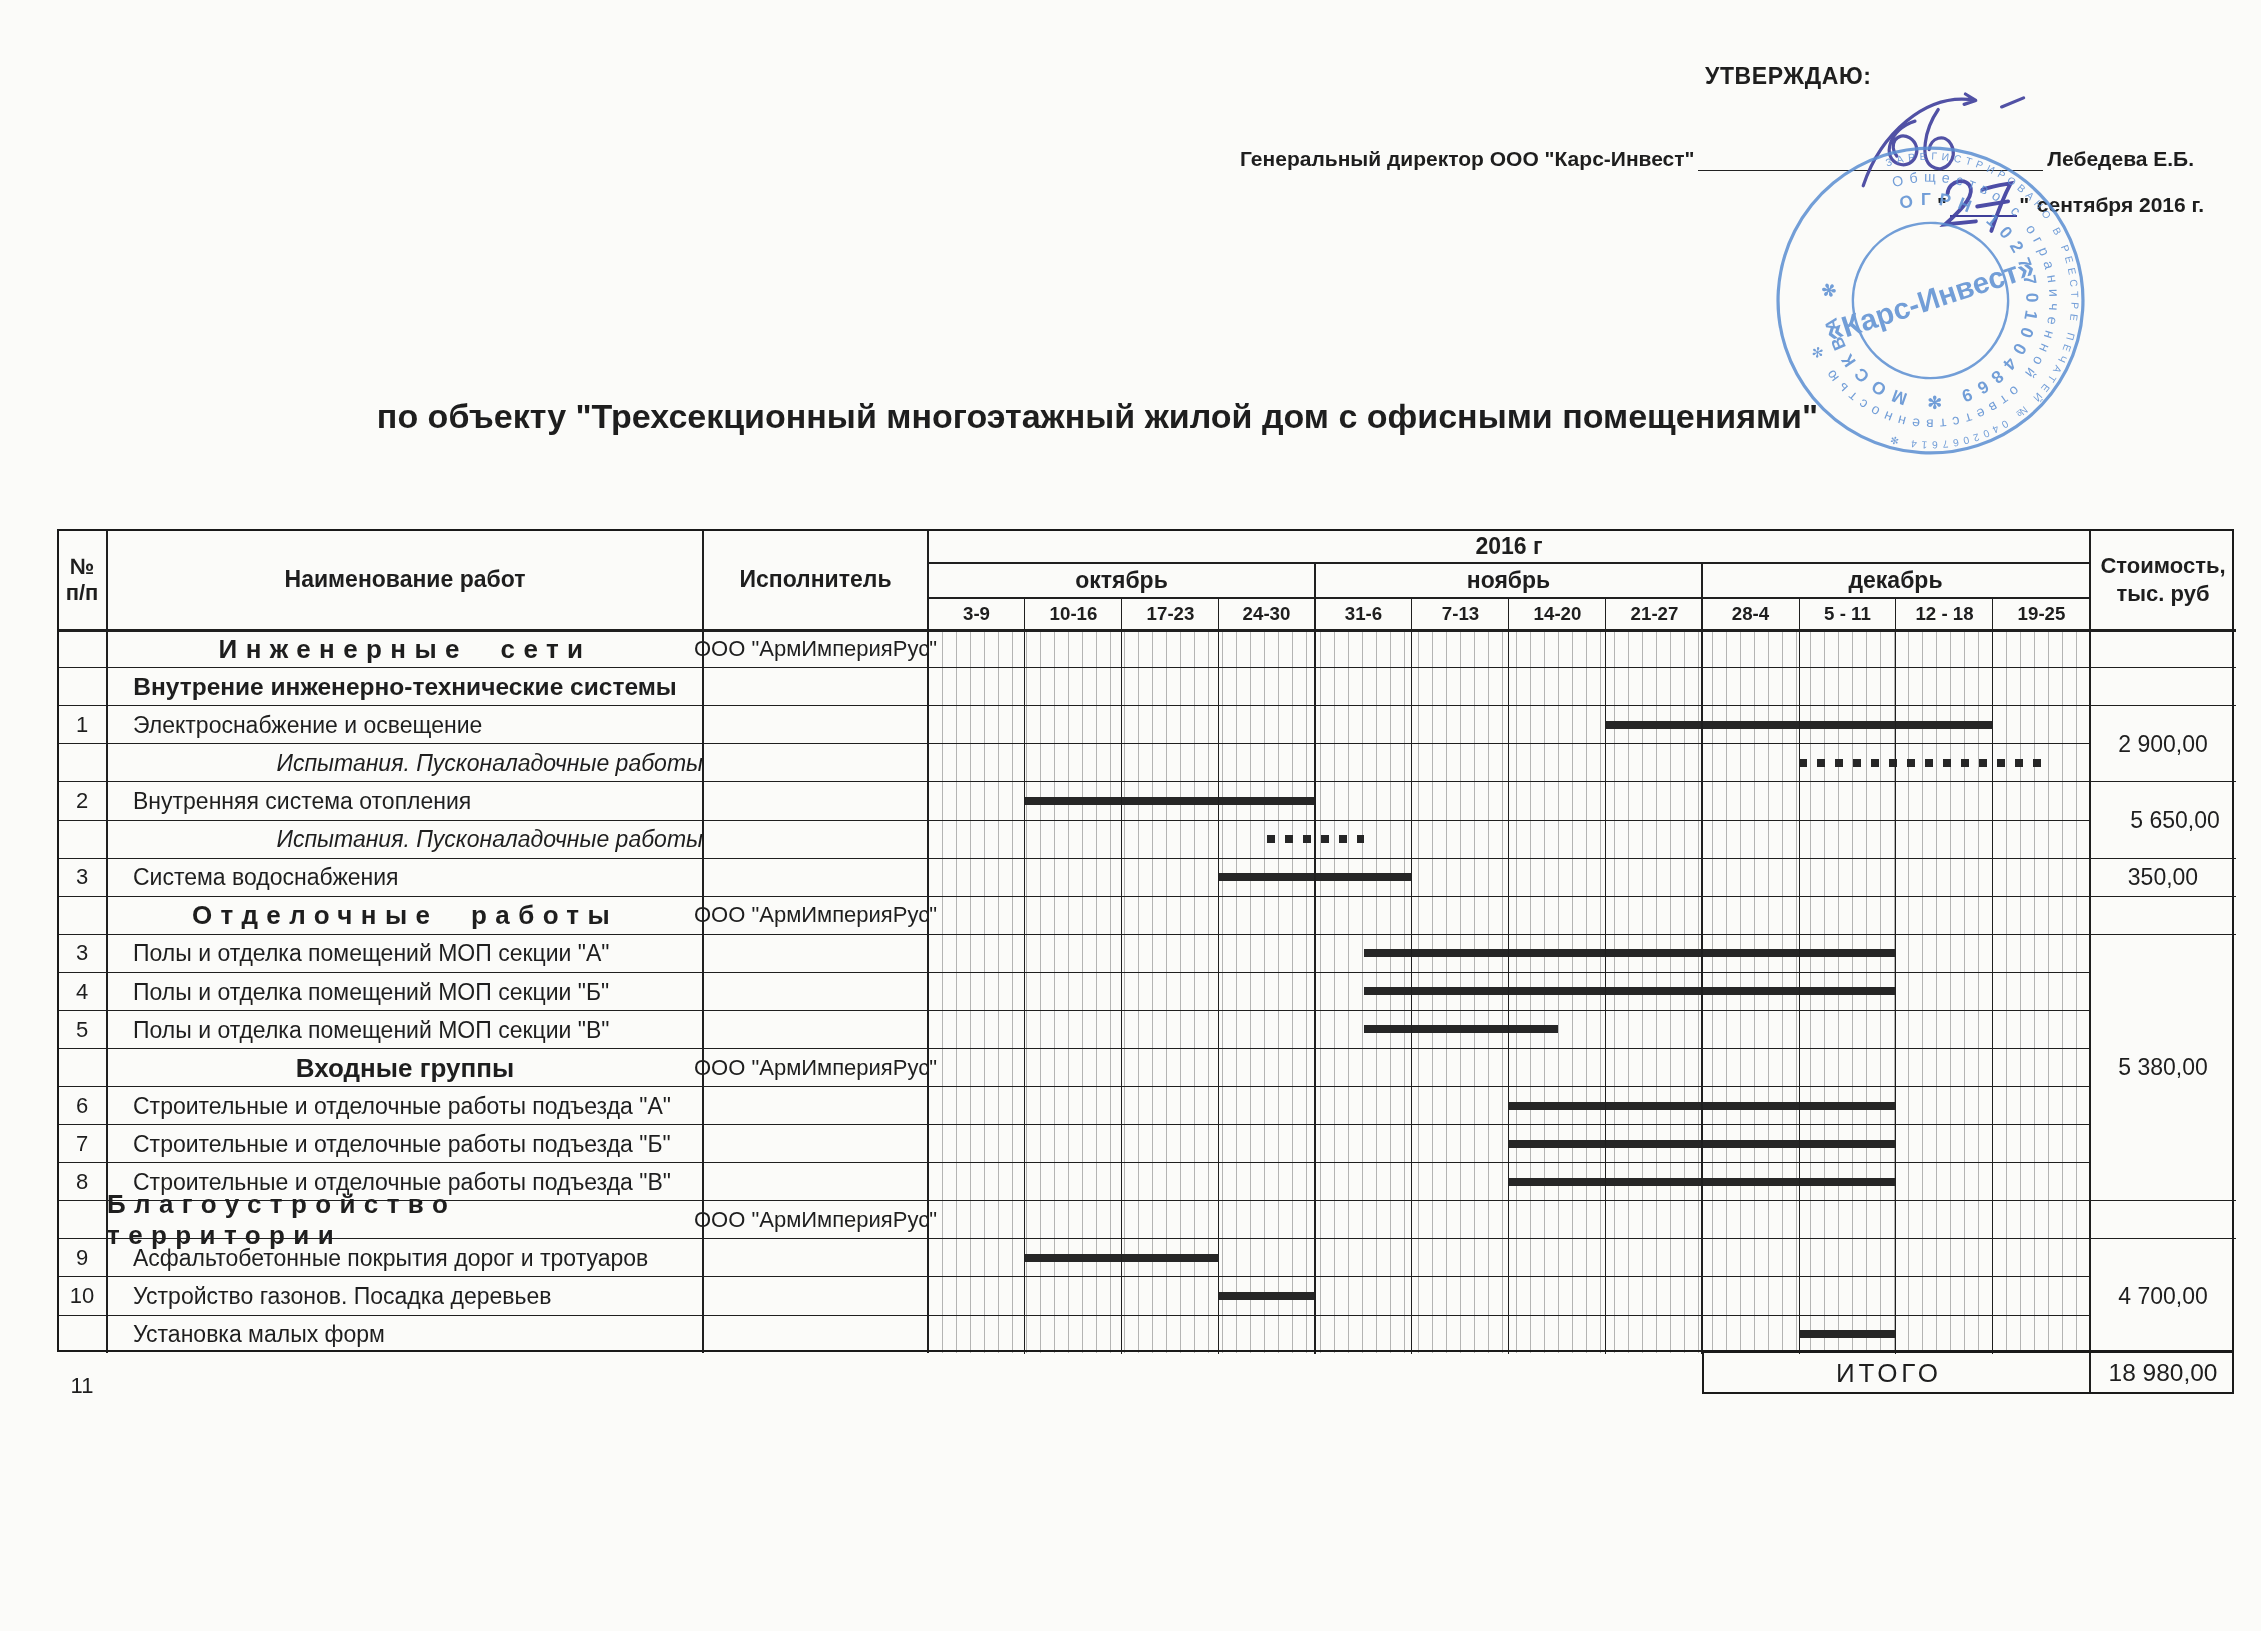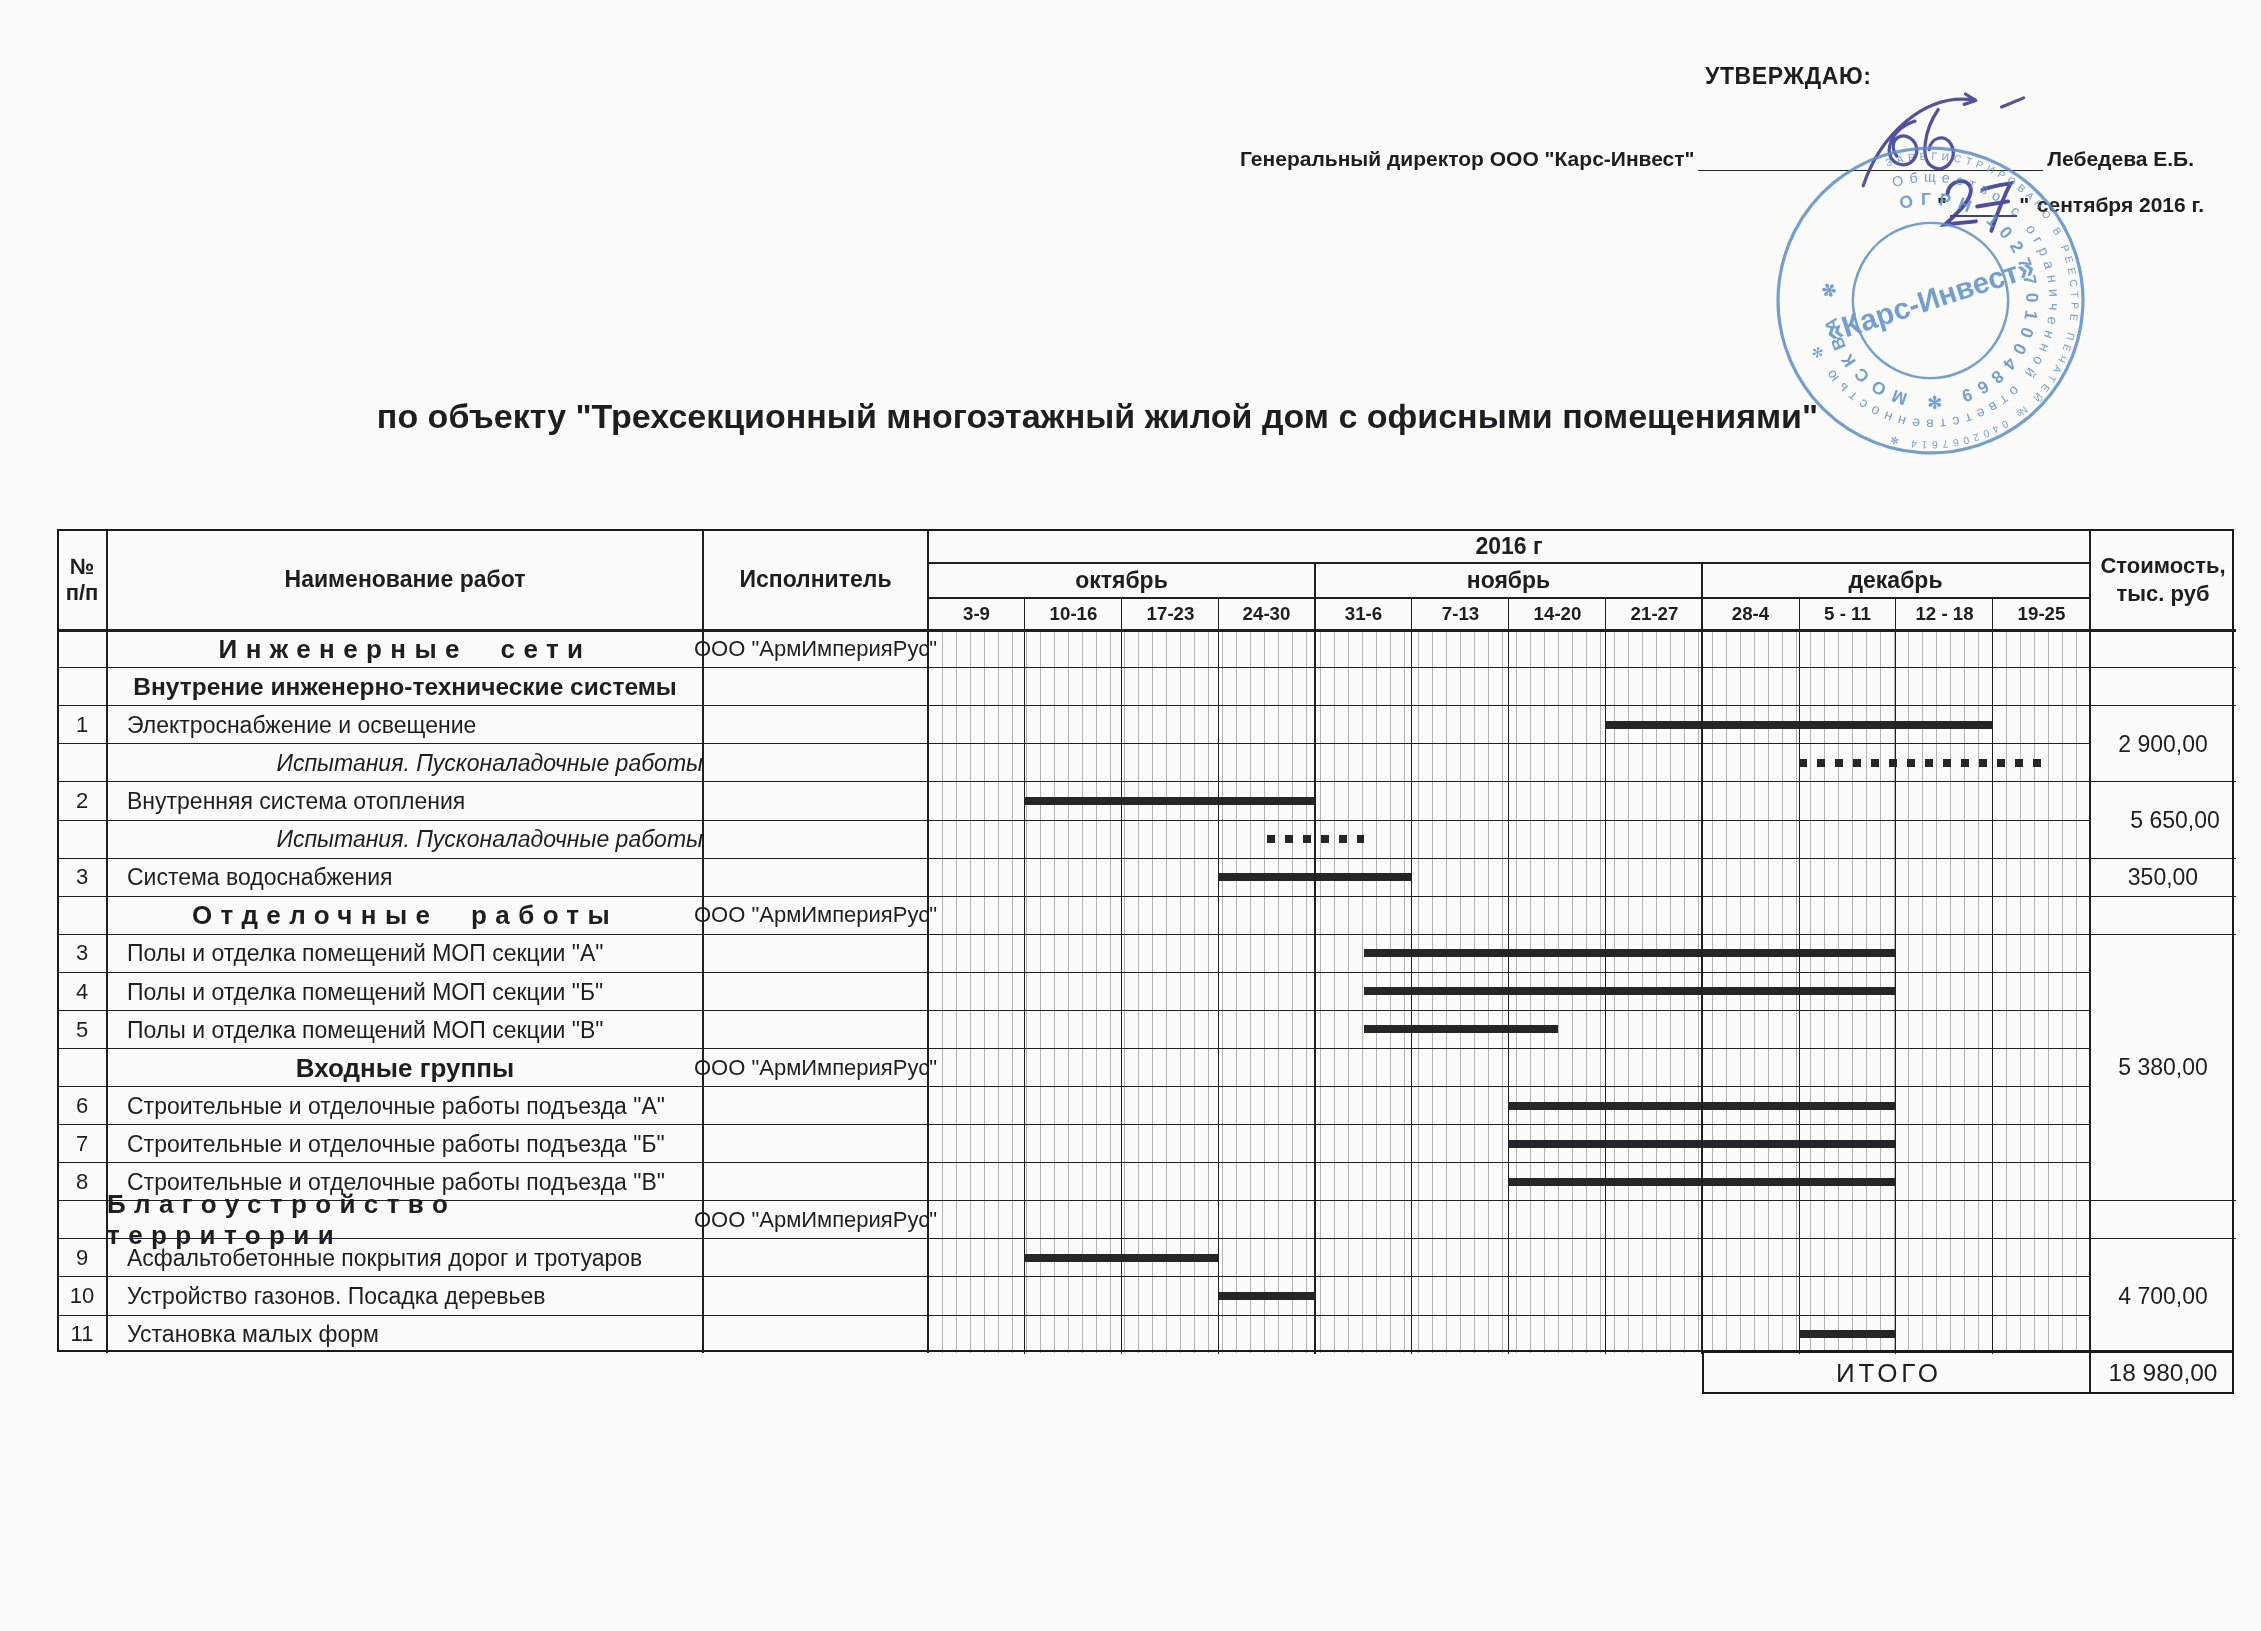--- a/index.html
+++ b/index.html
@@ -13,21 +13,21 @@
   #director-gap{display:inline-block;width:345px;border-bottom:1.9px solid #222;height:23px;margin:0 3.9px;}
   #date-line{left:1937px;top:192px;font-size:21px;font-weight:bold;white-space:nowrap;display:flex;align-items:flex-end;}
   #date-gap{display:inline-block;width:67px;border-bottom:2.6px solid #3f3f99;height:23px;margin:0 2.6px;}
   
   #doc-title{left:452px;top:350px;width:1291px;text-align:center;font-size:32px;font-weight:bold;}
   #doc-subtitle{left:194px;top:397px;width:1807px;text-align:center;font-size:34px;font-weight:bold;}
   
   .hdr{position:absolute;display:flex;align-items:center;justify-content:center;text-align:center;font-weight:bold;}
   .cell-num{position:absolute;display:flex;align-items:center;justify-content:center;font-size:22px;}
   .cell-name{position:absolute;display:flex;align-items:center;font-size:23px;}
-  .cell-name.item{padding-left:20px;}
+  .cell-name.item{padding-left:26px;}
   .cell-name.tests{font-style:italic;justify-content:flex-end;padding-right:3.9px;font-family:"Liberation Sans",sans-serif;}
   .cell-name.section{justify-content:center;font-weight:bold;font-size:26px;}
   .cell-name.section-spaced{justify-content:center;font-weight:bold;font-size:26px;letter-spacing:8.4px;word-spacing:17px;}
   .cell-name.subsection{justify-content:center;font-weight:bold;font-size:24.5px;}
   .cell-exec{position:absolute;display:flex;align-items:center;justify-content:center;font-size:22px;white-space:nowrap;}
   .cost-val{position:absolute;display:flex;align-items:center;justify-content:center;font-weight:normal;font-size:23px;}
   .bar{position:absolute;height:8.4px;background:#262626;}
   .bar.dotted{height:7.7px;background:repeating-linear-gradient(90deg,#262626 0 8.4px,transparent 8.4px 18px);}
   #day-lines{background:repeating-linear-gradient(90deg,rgba(110,110,110,.5) 0 1px,transparent 1px 14px);}
   #totals-label{font-size:26px;letter-spacing:3.9px;}
@@ -166,21 +166,21 @@
       <div class="line" style="position: absolute; left: 57px; top: 1162px; width: 2033px; height: 1.3px; background: rgb(31, 31, 31);"></div>
       <div class="cell-name section-spaced" style="position: absolute; left: 107px; top: 1201px; width: 596px; height: 38px;">Благоустройство территории</div>
       <div class="cell-exec" style="position: absolute; left: 703px; top: 1201px; width: 225px; height: 38px;">ООО "АрмИмперияРус"</div>
       <div class="line" style="position: absolute; left: 57px; top: 1200px; width: 2033px; height: 1.3px; background: rgb(31, 31, 31);"></div>
       <div class="cell-num" style="position: absolute; left: 57px; top: 1239px; width: 50px; height: 38px;">9</div>
       <div class="cell-name item" style="position: absolute; left: 107px; top: 1239px; width: 596px; height: 38px;">Асфальтобетонные покрытия дорог и тротуаров</div>
       <div class="line" style="position: absolute; left: 57px; top: 1238px; width: 2033px; height: 1.3px; background: rgb(31, 31, 31);"></div>
       <div class="cell-num" style="position: absolute; left: 57px; top: 1277px; width: 50px; height: 38px;">10</div>
       <div class="cell-name item" style="position: absolute; left: 107px; top: 1277px; width: 596px; height: 38px;">Устройство газонов. Посадка деревьев</div>
       <div class="line" style="position: absolute; left: 57px; top: 1276px; width: 2033px; height: 1.3px; background: rgb(31, 31, 31);"></div>
-      <div class="cell-num" style="position: absolute; left: 57px; top: 1315px; width: 50px; height: 38px;">11</div>
+      <div class="cell-num" style="position: absolute; left: 57px; top: 1367px; width: 50px; height: 38px;">11</div>
       <div class="cell-name item" style="position: absolute; left: 107px; top: 1315px; width: 596px; height: 38px;">Установка малых форм</div>
       <div class="line" style="position: absolute; left: 57px; top: 1315px; width: 2033px; height: 1.3px; background: rgb(31, 31, 31);"></div>
       <div class="cost-val" style="position: absolute; left: 2090px; top: 706px; width: 146px; height: 76px;">2 900,00</div>
       <div class="cost-val" style="position: absolute; left: 2090px; top: 782px; width: 146px; height: 76px; padding-left: 12px;">5 650,00</div>
       <div class="cost-val" style="position: absolute; left: 2090px; top: 858px; width: 146px; height: 38px;">350,00</div>
       <div class="cost-val" style="position: absolute; left: 2090px; top: 934px; width: 146px; height: 267px;">5 380,00</div>
       <div class="cost-val" style="position: absolute; left: 2090px; top: 1239px; width: 146px; height: 114px;">4 700,00</div>
       <div class="line" style="position: absolute; left: 2090px; top: 667px; width: 146px; height: 1.3px; background: rgb(31, 31, 31);"></div>
       <div class="line" style="position: absolute; left: 2090px; top: 705px; width: 146px; height: 1.3px; background: rgb(31, 31, 31);"></div>
       <div class="line" style="position: absolute; left: 2090px; top: 781px; width: 146px; height: 1.3px; background: rgb(31, 31, 31);"></div>

